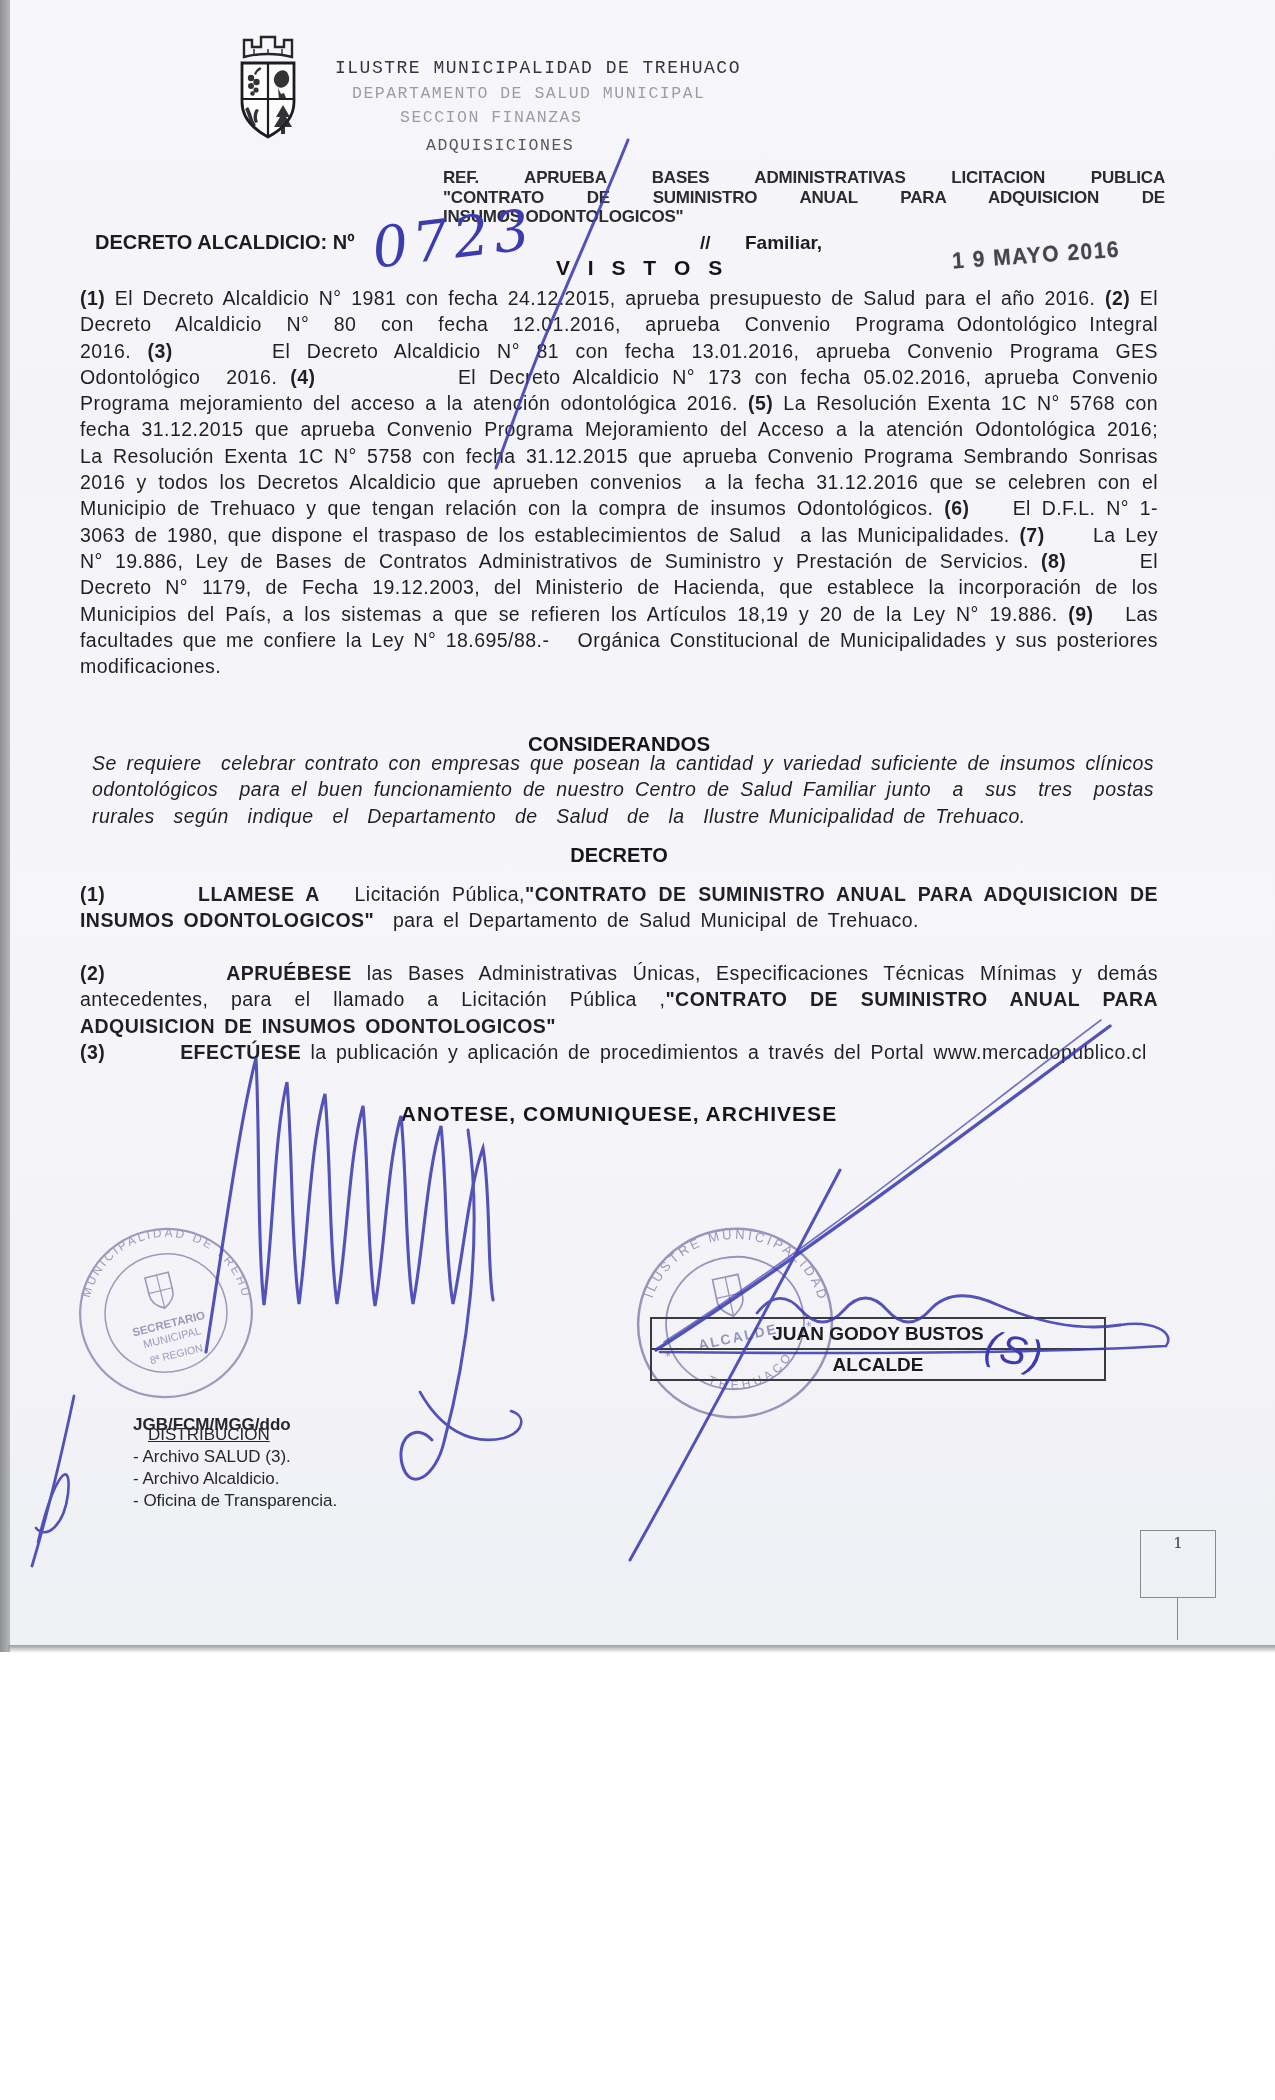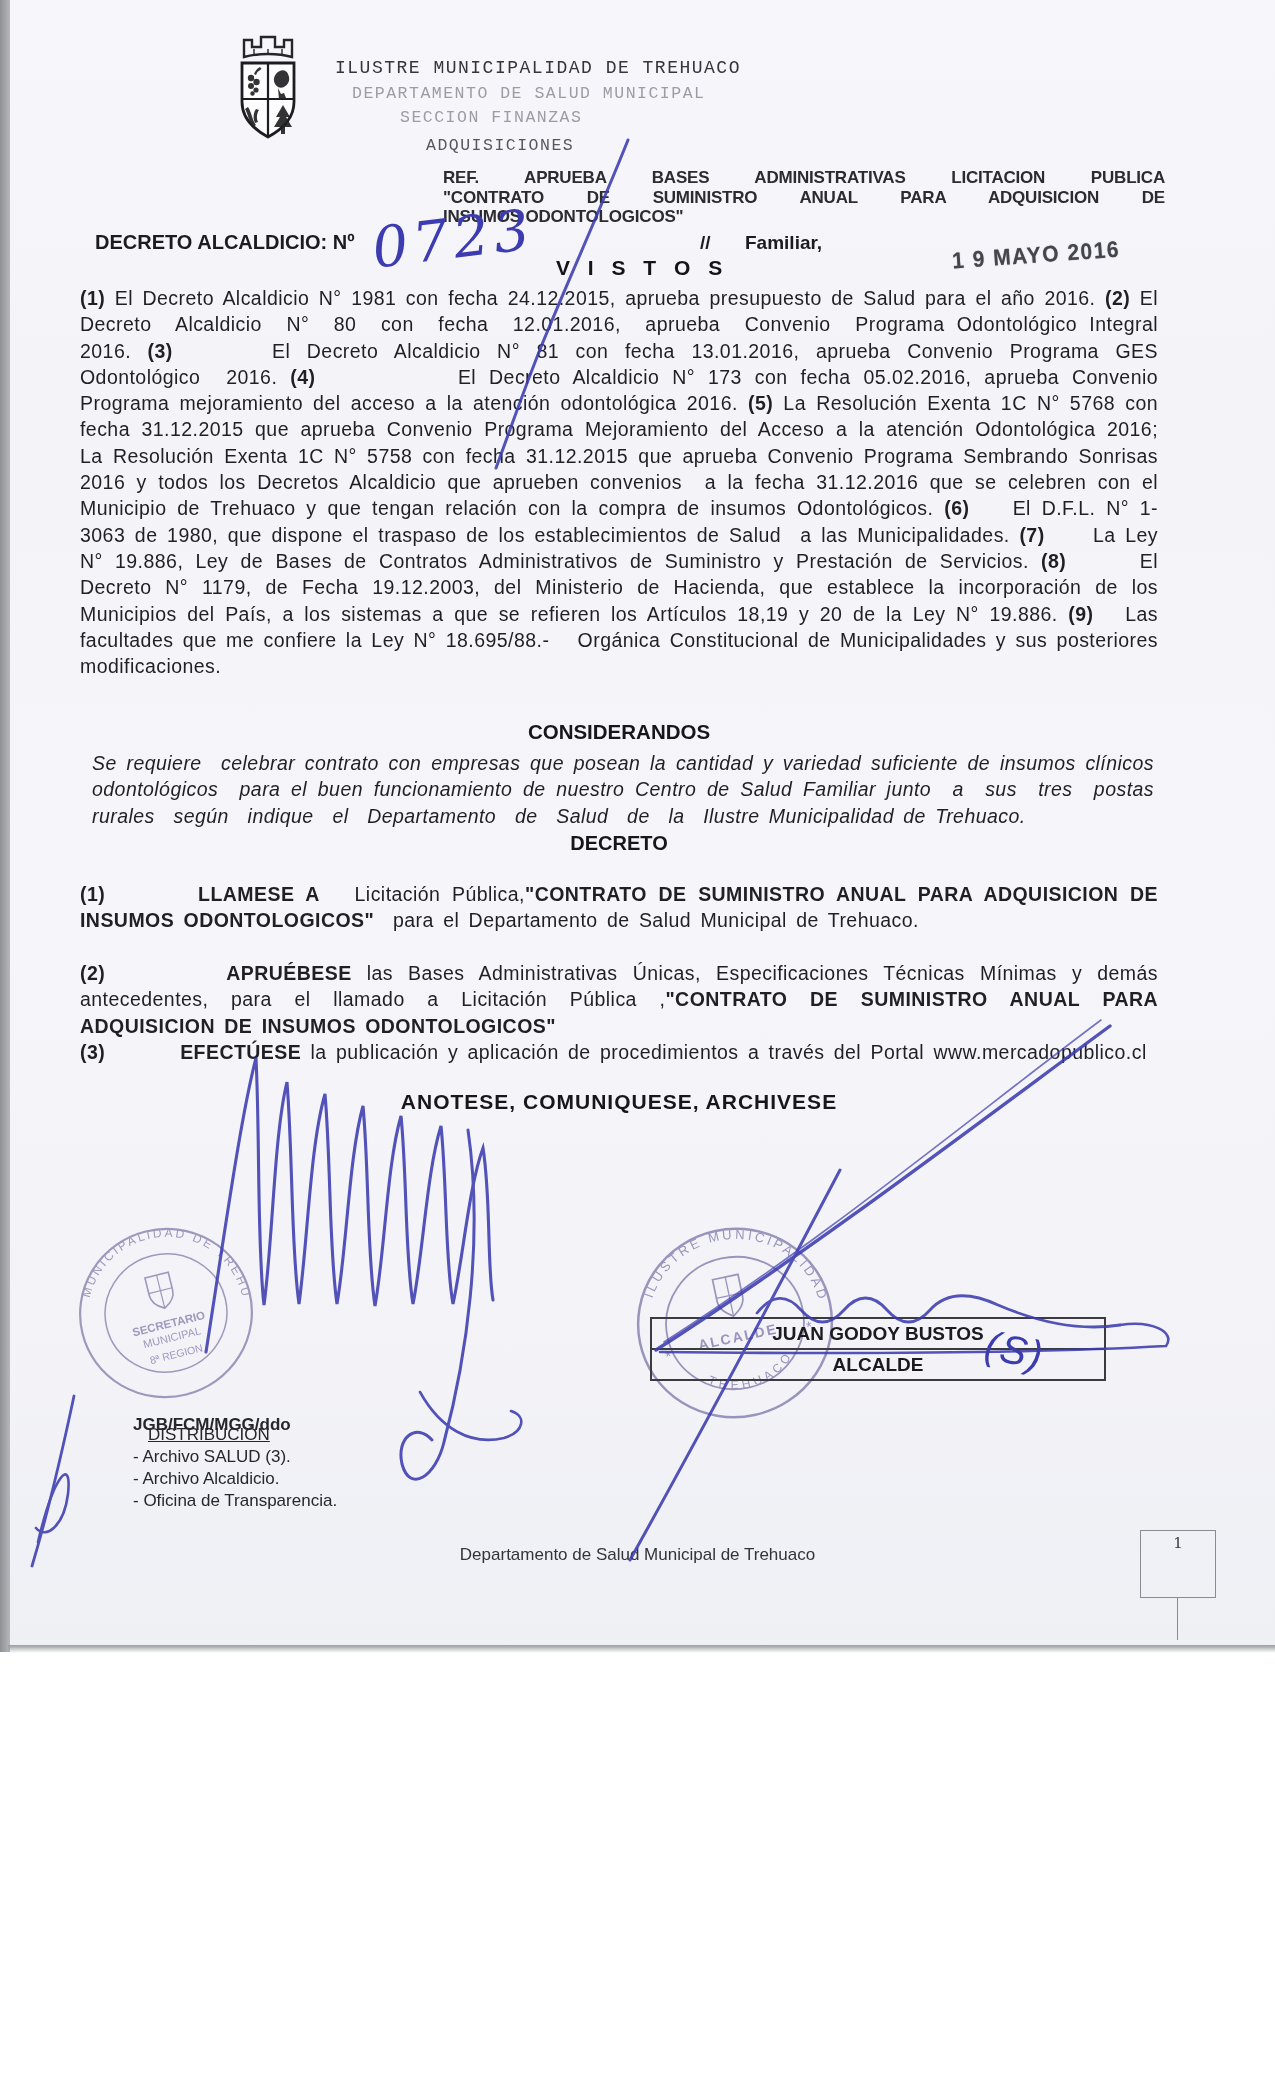--- a/index.html
+++ b/index.html
@@ -16,21 +16,21 @@
   .hdr1{font-size:18px;color:#35353b;letter-spacing:1.5px;}
   .hdr-faded{font-size:16.5px;color:#9b9ca4;letter-spacing:1.5px;}
   .hdr4{font-size:16.5px;color:#56565e;letter-spacing:1.5px;}
   .ref-line{width:722px;text-align:justify;text-align-last:justify;
         font-weight:700;font-size:17px;letter-spacing:-0.2px;color:#2b2b30;line-height:19.5px;}
   .ref-last{text-align-last:left;}
   .bold-label{font-weight:700;font-size:20px;color:#1b1b20;}
   .body-par{width:1078px;font-size:19.5px;line-height:26.3px;color:#1f1f24;
         text-align:justify;white-space:pre-wrap;letter-spacing:0.45px;word-spacing:3.5px;}
   .body-par .b{font-weight:700;}
-  .h-center{left:80px;width:1078px;text-align:center;font-weight:700;color:#17171b;}
+  .h-center{left:80px;width:1078px;text-align:center;font-weight:700;color:#17171b;margin-top:12px;}
   .ink{color:#3c3cb0;}
   .hand-number{font-family:"DejaVu Serif",serif;font-style:italic;font-size:56px;
         letter-spacing:5px;transform:rotate(-7deg);}
   .date-stamp{font-weight:700;font-size:21px;color:#45454d;letter-spacing:1.5px;
         transform:rotate(-4deg) scaleY(1.08);text-shadow:0 0 1px rgba(69,69,77,.55);}
   .sig-table{border:2px solid #3a3a40;background:rgba(255,255,255,0);}
   .sig-row{height:29px;line-height:29px;text-align:center;font-weight:700;font-size:19px;color:#1a1a1f;}
   .sig-row + .sig-row{border-top:2px solid #3a3a40;}
   .dist{font-size:17px;color:#26262b;}
   .dist-b{font-weight:700;}
@@ -155,21 +155,20 @@
     <div class="sig-row">ALCALDE</div>
   </div>
   <div class="abs ink hand-s" style="left:985px;top:1328px;">(S)</div>
 
   <div class="abs dist dist-b" style="left:133px;top:1403px;margin-top:12px;">JGB/FCM/MGG/ddo</div>
   <div class="abs dist dist-u" style="left:133px;top:1425px;margin-left:15px;">DISTRIBUCIÓN</div>
   <div class="abs dist" style="left:133px;top:1447px;">- Archivo SALUD (3).</div>
   <div class="abs dist" style="left:133px;top:1469px;">- Archivo Alcaldicio.</div>
   <div class="abs dist" style="left:133px;top:1491px;">- Oficina de Transparencia.</div>
 
-  <div class="abs footer-text" style="top:1545px;">Departamento de Salud Municipal de Trehuaco</div>
   <div class="abs page-box">
     <div class="page-num">1</div>
   </div>
   <div class="abs page-box-line"></div>
   <div class="scan-shadow"></div>
 
   <div class="abs" style="left:0;top:0;width:1275px;height:1650px;pointer-events:none;">
     <svg width="1275" height="1650" viewBox="0 0 1275 1650" fill="none" stroke="#3c3cb0" stroke-linecap="round" style="opacity:.88;">
       <path d="M 628,140 C 600,210 572,272 548,330 C 530,372 512,425 496,468" stroke-width="3"></path>
       <path d="M 206,1352 C 224,1238 240,1120 256,1058 C 260,1140 257,1245 264,1305 C 273,1238 274,1135 287,1082 C 293,1160 291,1248 299,1304 C 308,1238 310,1146 325,1094 C 331,1164 329,1250 337,1304 C 347,1246 349,1156 363,1106 C 369,1170 367,1254 375,1306 C 385,1250 387,1164 401,1116 C 407,1176 405,1256 413,1304 C 423,1254 427,1170 441,1126 C 447,1184 445,1260 453,1304 C 463,1258 469,1186 483,1148 C 491,1198 487,1266 493,1300" stroke-width="3.1"></path>

